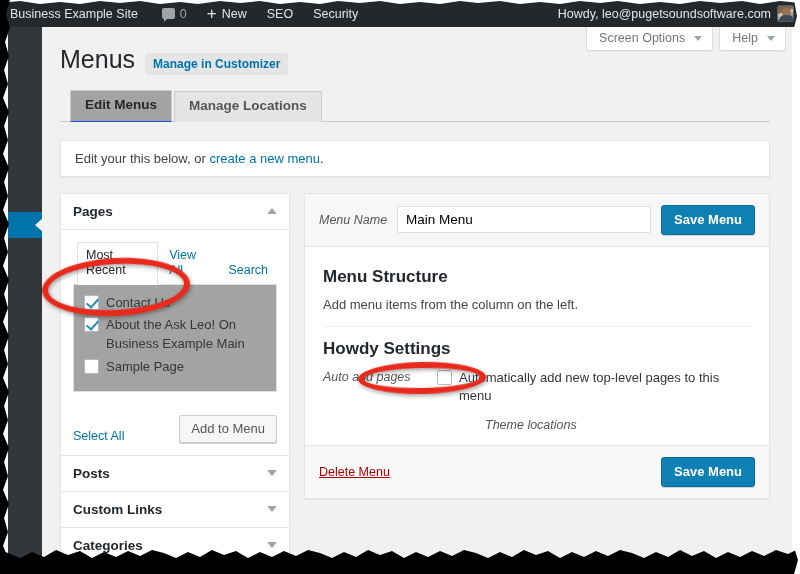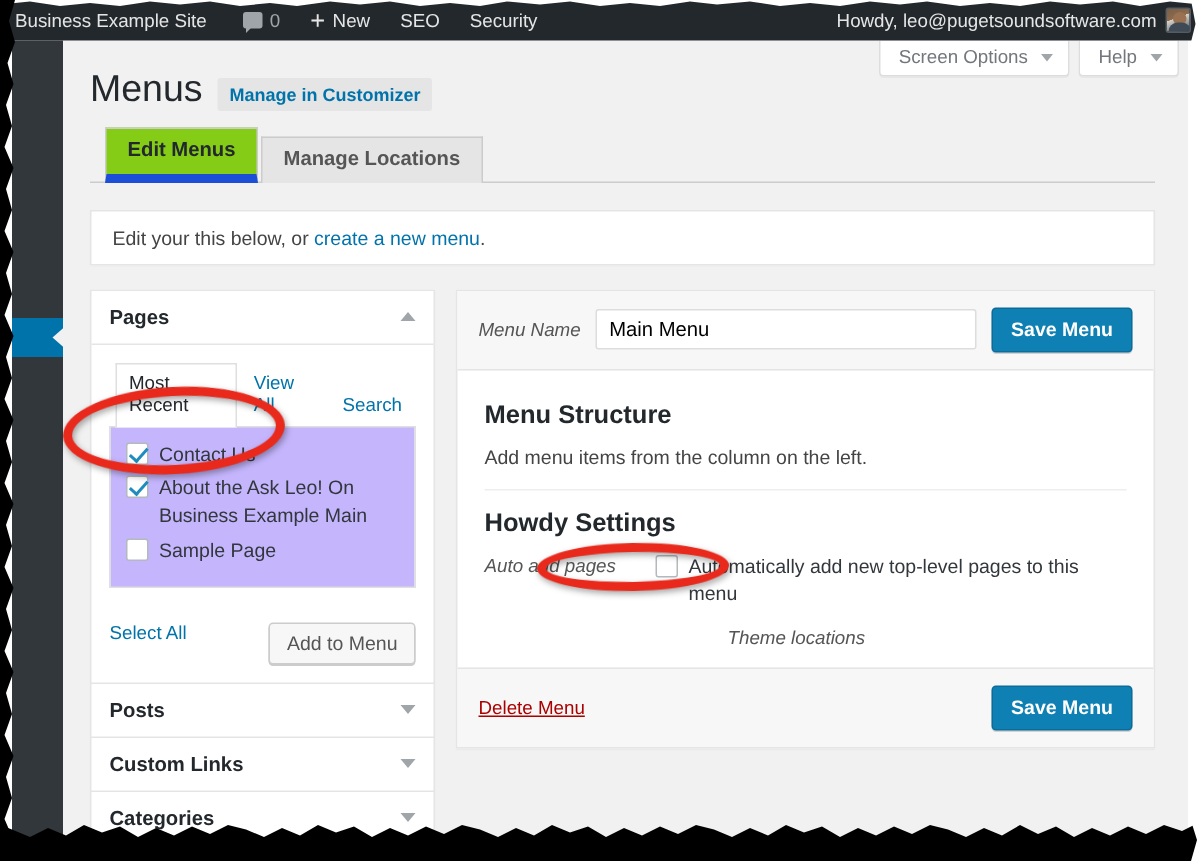--- a/index.html
+++ b/index.html
@@ -125,21 +125,21 @@
     margin-top: 16px; border-bottom: 1px solid #ccc;
     padding-left: 10px; display: flex; align-items: flex-end;
     height: 30px;
   }
   .nav-tab {
     font-size: 13.5px; font-weight: 600; color: #555;
     background: #e5e5e5; border: 1px solid #ccc; border-bottom: none;
     padding: 6px 14px 7px; margin-right: 2px; margin-bottom: -1px;
     line-height: 1.2; white-space: nowrap;
   }
-  .nav-tab.active { background: #84cc16; color: #23282d; border-bottom: 6px solid #1d4ed8; }
+  .nav-tab.active { background: #a3a3a3; color: #23282d; border-bottom: 1px solid #1d4ed8; }
 
   
   .notice-bar {
     margin-top: 18px; background: #fff; border: 1px solid #e5e5e5;
     padding: 10px 14px; font-size: 13px; color: #444;
     box-shadow: 0 1px 1px rgba(0,0,0,.04);
   }
   .notice-bar a { color: #0073aa; }
 
   
@@ -167,40 +167,40 @@
   .inner-tabs { display: flex; gap: 2px; padding-left: 4px; align-items: flex-end; }
   .inner-tab {
     font-size: 12.5px; color: #0073aa; padding: 5px 8px 6px;
     border: 1px solid transparent; border-bottom: none; line-height: 1.2;
   }
   .inner-tab.active {
     color: #23282d; background: #fff;
     border-color: #dfdfdf; margin-bottom: -1px; padding-bottom: 7px;
   }
   .tab-panel {
-    border: 1px solid #dfdfdf; background: #c4b5fd;
+    border: 1px solid #dfdfdf; background: #a3a3a3;
     max-height: 120px; padding: 9px 10px 10px;
   }
   .chk-row { display: flex; align-items: flex-start; gap: 7px; margin-bottom: 4px; }
   .chk {
     width: 15px; height: 15px; flex: 0 0 15px; margin-top: 1px;
     border: 1px solid #b4b9be; background: #fff; border-radius: 2px;
     position: relative;
   }
   .chk.checked::after {
     content: "";
     position: absolute; left: 4px; top: 0px;
     width: 5px; height: 10px;
     border: solid #1e8cbe; border-width: 0 2px 2px 0;
     transform: rotate(42deg);
   }
   .chk-label { font-size: 13px; color: #32373c; line-height: 1.45; }
 
   .pb-footer {
-    display: flex; align-items: flex-start; justify-content: space-between;
+    display: flex; align-items: flex-end; justify-content: space-between;
     padding: 11px 12px 12px;
   }
   .link-select-all { font-size: 12.5px; color: #0073aa; }
   .btn-secondary {
     font-size: 13px; color: #555; background: #f7f7f7;
     border: 1px solid #ccc; border-radius: 3px;
     padding: 5px 11px 6px; box-shadow: 0 1px 0 #ccc;
   }
 
   

